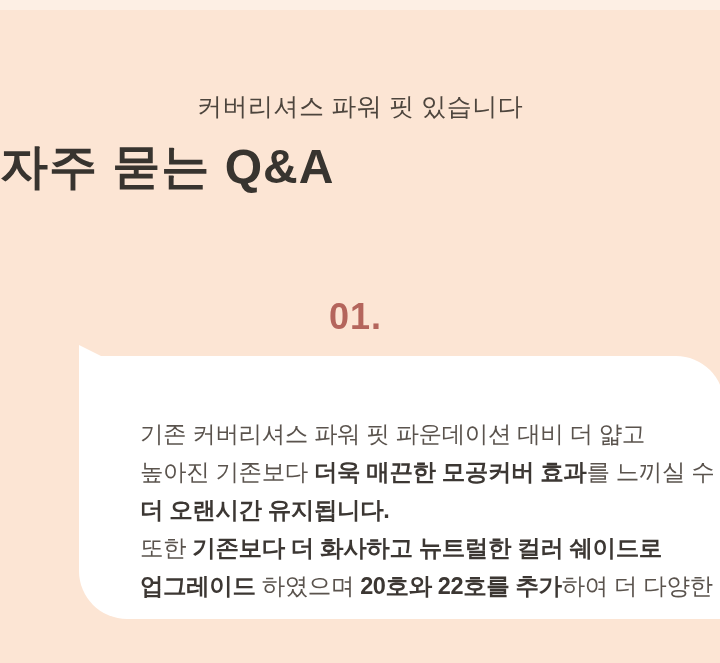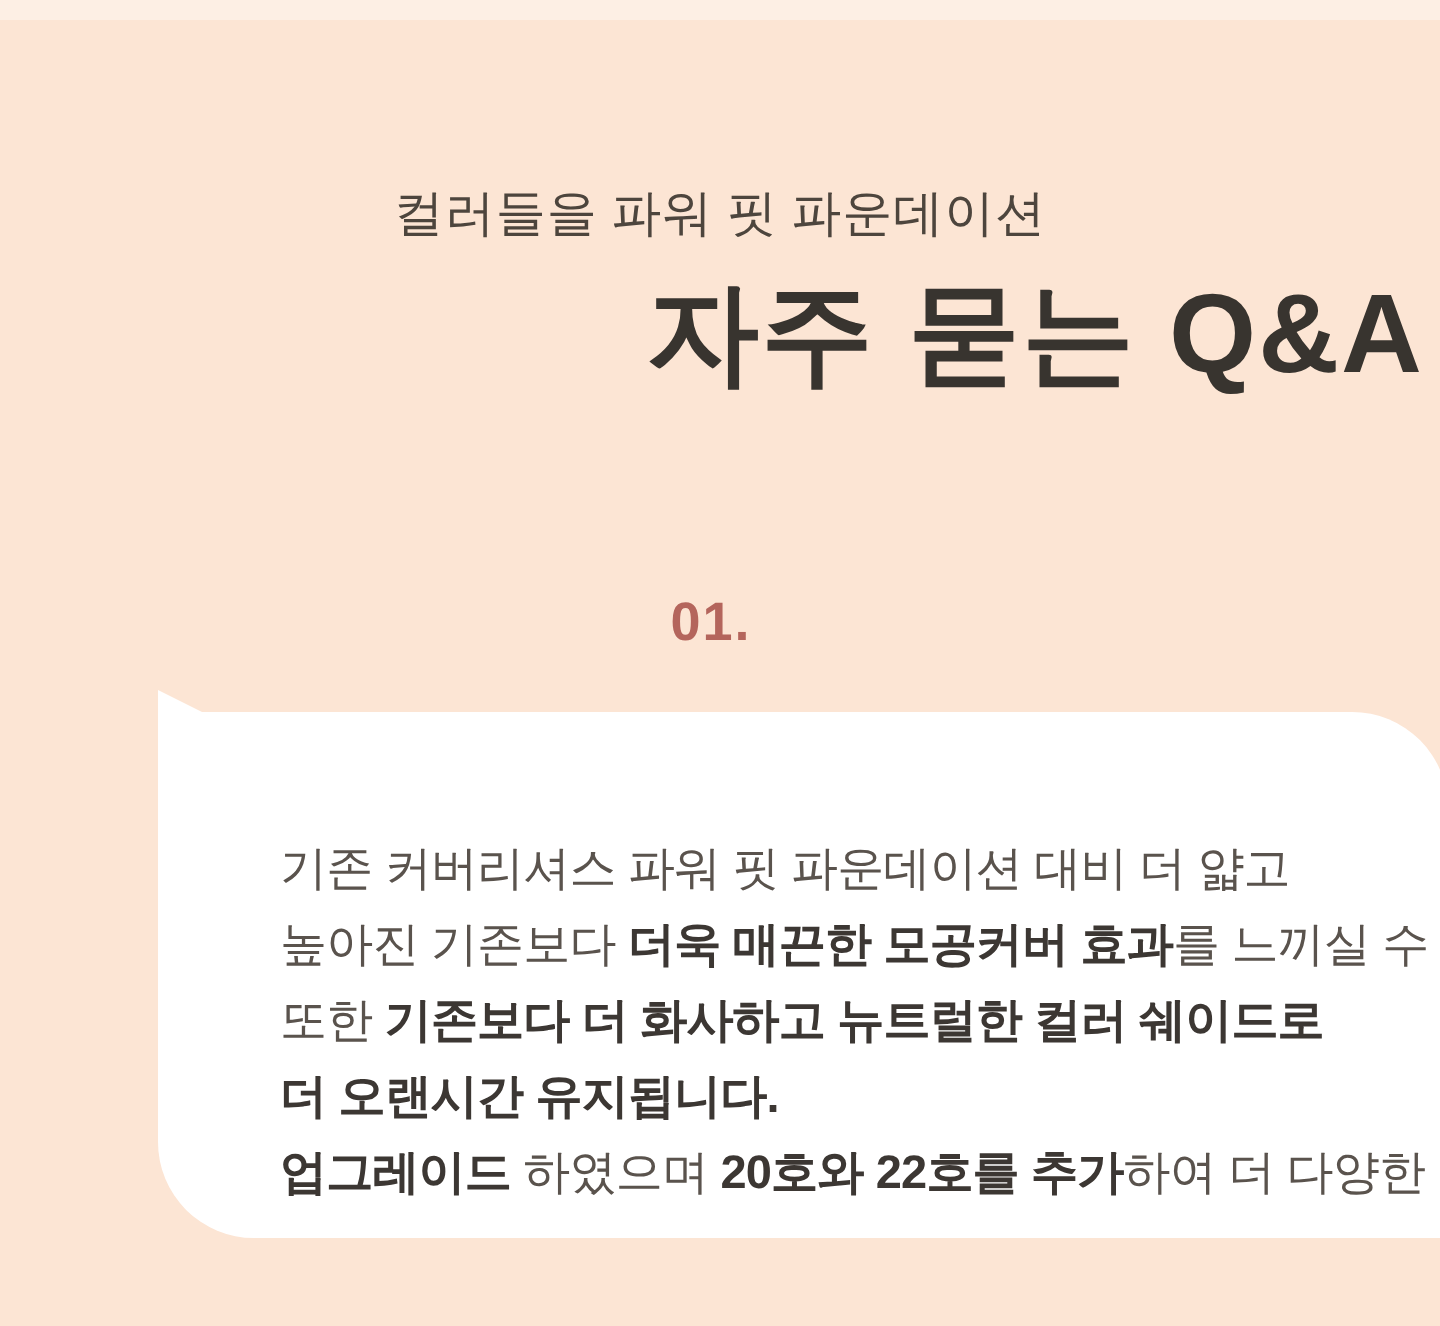--- a/index.html
+++ b/index.html
@@ -28,34 +28,34 @@
   .subtitle{
     position:absolute;left:0;top:90px;width:720px;
     text-align:center;
     font-family:"Liberation Serif","DejaVu Serif",serif;
     font-size:25px;
     color:var(--subtitle);
     letter-spacing:0.5px;
   }
   .title{
     position:absolute;left:0;top:130px;width:712px;
-    text-align:right;
-    font-size:56px;
+    text-align:left;
+    font-size:48px;
     font-weight:800;
     letter-spacing:1px;
     color:var(--title);
     line-height:74px;
   }
   .question-row{
     position:absolute;left:0;top:296px;width:720px;
     display:flex;justify-content:center;align-items:baseline;
     white-space:nowrap;
   }
   .q-num{
-    font-size:27px;
+    font-size:36px;
     font-weight:800;
     color:var(--accent);
     margin-right:9px;
     letter-spacing:1px;
   }
   .q-text{
     font-size:24px;
     font-weight:700;
     color:var(--question);
     letter-spacing:-0.3px;
@@ -89,32 +89,32 @@
     color:var(--body-bold);
   }
 </style>
 </head>
 <body>
 
 <div class="stage">
 
   <div class="top-strip"></div>
 
-  <div class="subtitle">컬러들을 파워 핏 파운데이션</div>
+  <div class="subtitle">커버리셔스 파워 핏 있습니다</div>
 
   <div class="title">자주 묻는 Q&amp;A</div>
 
   <div class="question-row">
     <span class="q-num">01.</span>
   </div>
 
   <div class="answer-bubble">
     <div class="bubble-tail"></div>
     <div class="answer-text">
         <div class="ans-line"><span>기존 커버리셔스 파워 핏 파운데이션 대비 더 얇고</span></div>
         <div class="ans-line"><span>높아진 기존보다 </span><span class="b">더욱 매끈한 모공커버 효과</span><span>를 느끼실 수 있으며,</span></div>
+        <div class="ans-line"><span class="b">더 오랜시간 유지됩니다.</span></div>
         <div class="ans-line"><span>또한 </span><span class="b">기존보다 더 화사하고 뉴트럴한 컬러 쉐이드로</span></div>
-        <div class="ans-line"><span class="b">더 오랜시간 유지됩니다.</span></div>
         <div class="ans-line"><span class="b">업그레이드</span><span> 하였으며 </span><span class="b">20호와 22호를 추가</span><span>하여 더 다양한 컬러들을</span></div>
       </div>
   </div>
 
 </div>
 
 </body></html>

